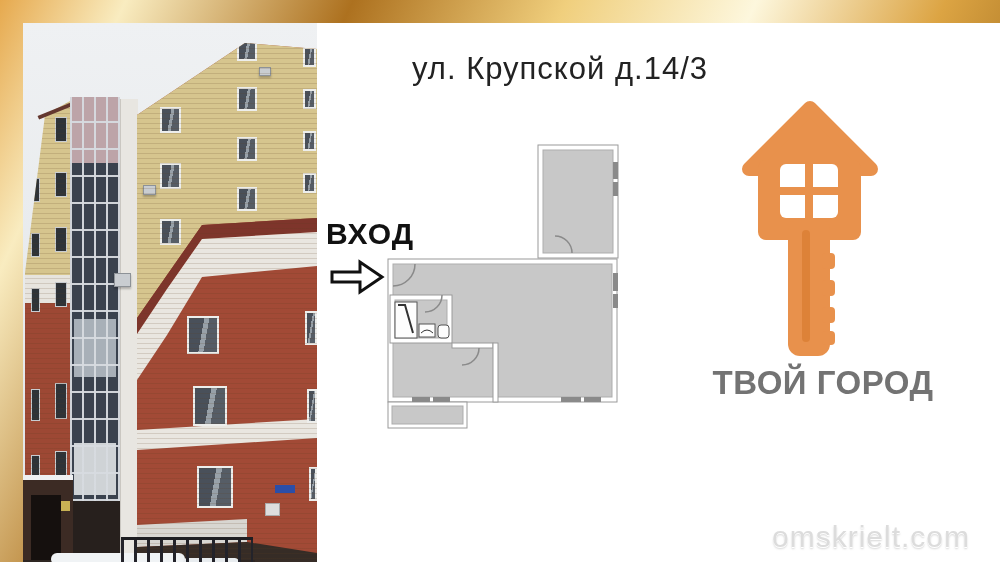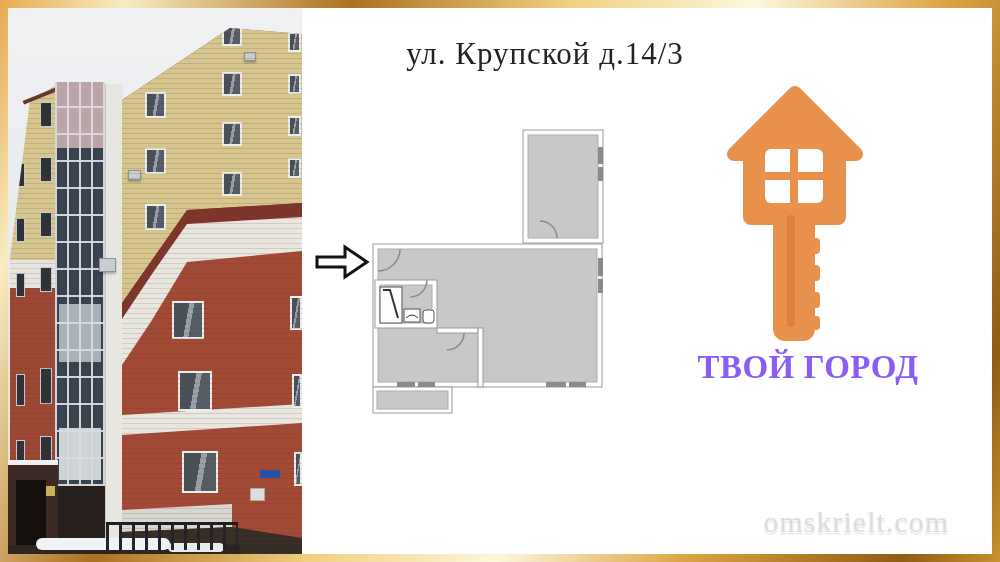--- a/index.html
+++ b/index.html
@@ -1,18 +1,18 @@
 <!DOCTYPE html>
 <html><head>
 <meta charset="utf-8">
 <style>
   * { margin:0; padding:0; box-sizing:border-box; }
   body { font-family:"Liberation Sans", sans-serif; background:#888; }
-  .poster { width:1000px; height:562px; padding:8px;
-    background:linear-gradient(115deg,#e6a94e 0%,#f9ecc0 10%,#ad711f 28%,#f0cf7d 45%,#fdf7dd 60%,#dca443 75%,#8f5d13 92%,#c8922f 100%);font-family:Liberation Serif, serif; }
+  .poster { width:1000px; height:562px; padding:23px;
+    background:linear-gradient(115deg,#e6a94e 0%,#f9ecc0 10%,#ad711f 28%,#f0cf7d 45%,#fdf7dd 60%,#dca443 75%,#8f5d13 92%,#c8922f 100%); }
   .canvas { position:relative; width:984px; height:546px; background:#fff; overflow:hidden; }
   .abs { position:absolute; }
 
   
   .photo { position:absolute; left:0; top:0; width:294px; height:546px;
     background:linear-gradient(#eff1f3,#dfe3e6); overflow:hidden; }
   .brick::after { content:""; position:absolute; inset:0; pointer-events:none;
     background:repeating-linear-gradient(0deg, rgba(90,60,30,.16) 0 1px, transparent 1px 5px); }
   .west { left:2px; top:0; width:45px; height:546px;
     clip-path:polygon(20px 92px,45px 78px,45px 546px,0 546px,0 250px);
@@ -50,22 +50,22 @@
   .snow2 { left:160px; top:535px; width:56px; height:9px; background:#e8ecef; border-radius:6px; }
 
   
   .title { position:absolute; left:312px; top:28px; width:450px; text-align:center;
     font-size:31px; color:#222; letter-spacing:1px; }
   .entrance-label { position:absolute; left:303px; top:194px; font-size:30px; font-weight:bold; color:#111; letter-spacing:1px; }
   .entrance-arrow { position:absolute; left:306px; top:236px; }
   .floor-plan { position:absolute; left:357px; top:114px; }
   .logo { position:absolute; left:715px; top:75px; }
   .slogan { position:absolute; left:630px; top:341px; width:340px; text-align:center;
-    font-weight:bold; font-size:33px; line-height:37px; color:#8b5cf6; letter-spacing:.5px; }
-  .watermark { position:absolute; right:43px; top:497px; font-size:30px; color:#dcdcdc; letter-spacing:1px;
+    font-weight:bold; font-size:33px; line-height:37px; color:#737373; letter-spacing:.5px; }
+  .watermark { position:absolute; right:37px; top:497px; font-size:30px; color:#dcdcdc; letter-spacing:1px;
     text-shadow:0 1px 0 #fff, 0 2px 2px rgba(150,150,150,.4); }
 </style>
 </head>
 <body>
 
 <div class="poster">
   <div class="canvas">
 
     <div class="photo" title="Multi-storey brick apartment building in winter">
       <div class="abs west brick">
@@ -125,20 +125,21 @@
       <div class="abs entrance-door"></div>
       <div class="abs entrance-sign"></div>
       <div class="abs ground"></div>
       <div class="abs snow1"></div>
       <div class="abs snow2"></div>
       <div class="abs fence"></div>
     </div>
 
     <div class="title">ул. Крупской д.14/3</div>
 
+    <div class="entrance-label">ВХОД</div>
     <div class="entrance-arrow">
       <svg width="56" height="36" viewBox="0 0 56 36">
         <polygon points="3,13 31,13 31,3 53,18 31,33 31,23 3,23" fill="#fff" stroke="#111" stroke-width="3" stroke-linejoin="miter"></polygon>
       </svg>
     </div>
 
     <div class="floor-plan">
       <svg width="250" height="302" viewBox="0 0 250 302">
 
         <g fill="#ffffff" stroke="#9a9a9a" stroke-width="1">

